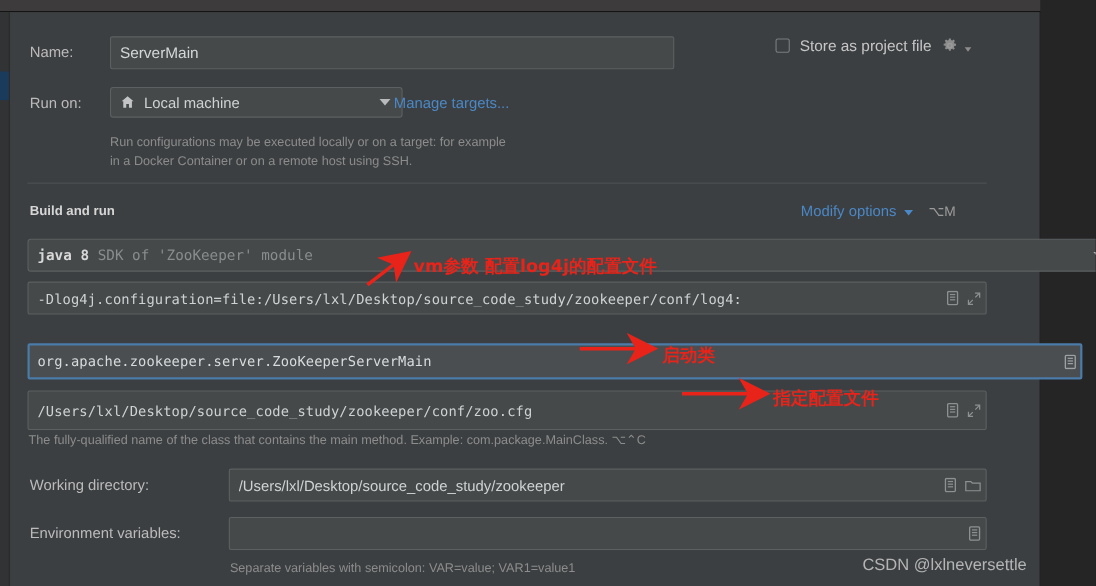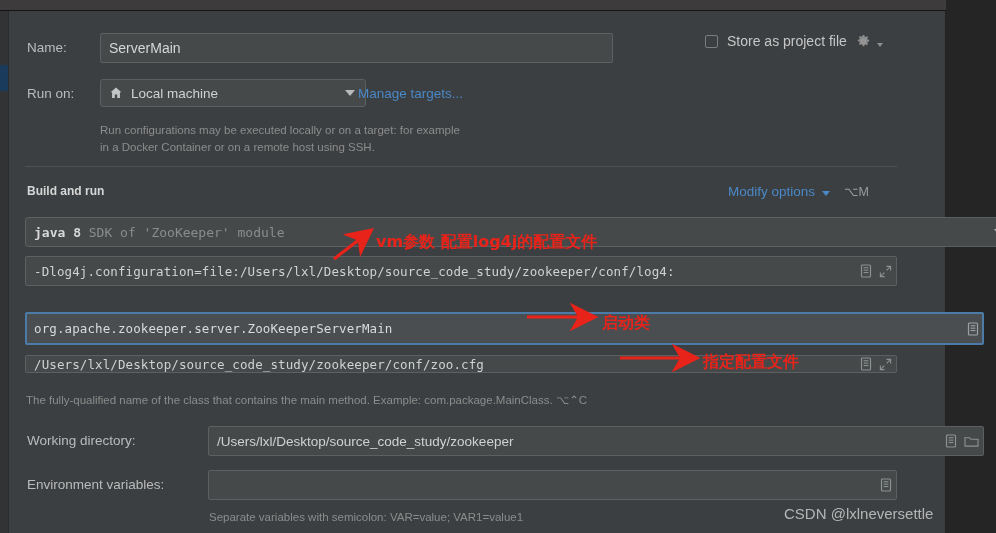--- a/index.html
+++ b/index.html
@@ -262,21 +262,21 @@
           <svg width="12" height="14" viewBox="0 0 12 14">
             <rect x="1.5" y="1" width="9" height="12" rx="1" fill="none" stroke="#9ea1a2" stroke-width="1.2"></rect>
             <rect x="3.6" y="3.2" width="4.8" height="1.1" fill="#9ea1a2"></rect>
             <rect x="3.6" y="5.6" width="4.8" height="1.1" fill="#9ea1a2"></rect>
             <rect x="3.6" y="8" width="4.8" height="1.1" fill="#9ea1a2"></rect>
           </svg>
         </span>
       </span>
     </div>
 
-    <div class="field mono" style="left:25px;top:344px;width:872px;height:18px;">
+    <div class="field mono" style="left:25px;top:344px;width:872px;height:36px;">
       <span class="txt">/Users/lxl/Desktop/source_code_study/zookeeper/conf/zoo.cfg</span>
       <span class="icons">
         <span class="ico">
           <svg width="12" height="14" viewBox="0 0 12 14">
             <rect x="1.5" y="1" width="9" height="12" rx="1" fill="none" stroke="#8e9192" stroke-width="1.2"></rect>
             <rect x="3.6" y="3.2" width="4.8" height="1.1" fill="#8e9192"></rect>
             <rect x="3.6" y="5.6" width="4.8" height="1.1" fill="#8e9192"></rect>
             <rect x="3.6" y="8" width="4.8" height="1.1" fill="#8e9192"></rect>
           </svg>
         </span>
@@ -287,21 +287,21 @@
             <path d="M12.3 1.7 8.2 5.8M1.7 12.3l4.1-4.1" stroke="#8e9192" stroke-width="1.2"></path>
           </svg>
         </span>
       </span>
     </div>
 
     <div class="hint" style="position:absolute;left:26px;top:382px;">The fully-qualified name of the class that contains the main method. Example: com.package.MainClass. ⌥⌃C</div>
 
     <div class="lbl" style="position:absolute;left:27px;top:422px;">Working directory:</div>
 
-    <div class="field" style="left:208px;top:415px;width:776px;height:30px;">
+    <div class="field" style="left:208px;top:415px;width:689px;height:30px;">
       <span class="txt" style="font-size:13.5px;color:#cfd2d3;">/Users/lxl/Desktop/source_code_study/zookeeper</span>
       <span class="icons">
         <span class="ico">
           <svg width="12" height="14" viewBox="0 0 12 14">
             <rect x="1.5" y="1" width="9" height="12" rx="1" fill="none" stroke="#8e9192" stroke-width="1.2"></rect>
             <rect x="3.6" y="3.2" width="4.8" height="1.1" fill="#8e9192"></rect>
             <rect x="3.6" y="5.6" width="4.8" height="1.1" fill="#8e9192"></rect>
             <rect x="3.6" y="8" width="4.8" height="1.1" fill="#8e9192"></rect>
           </svg>
         </span>

